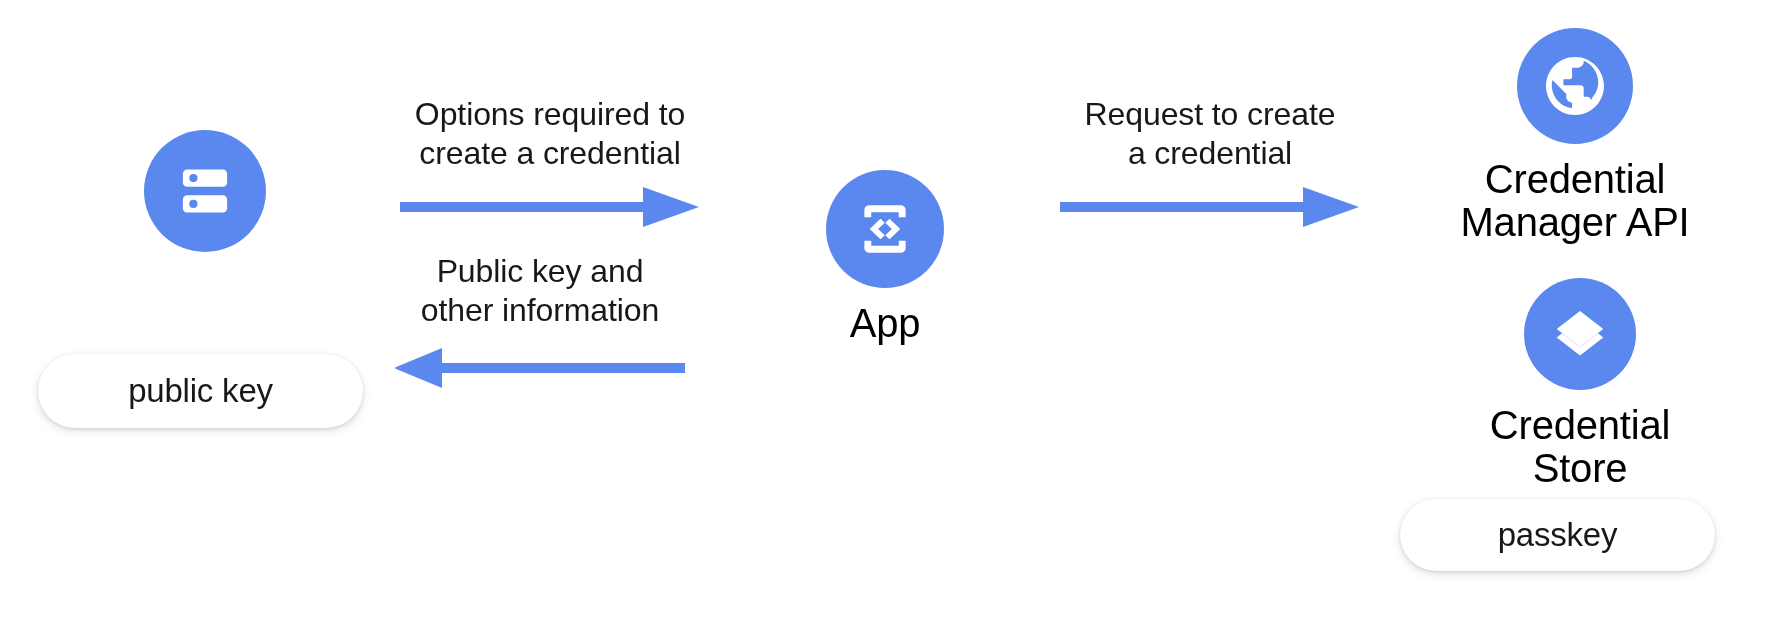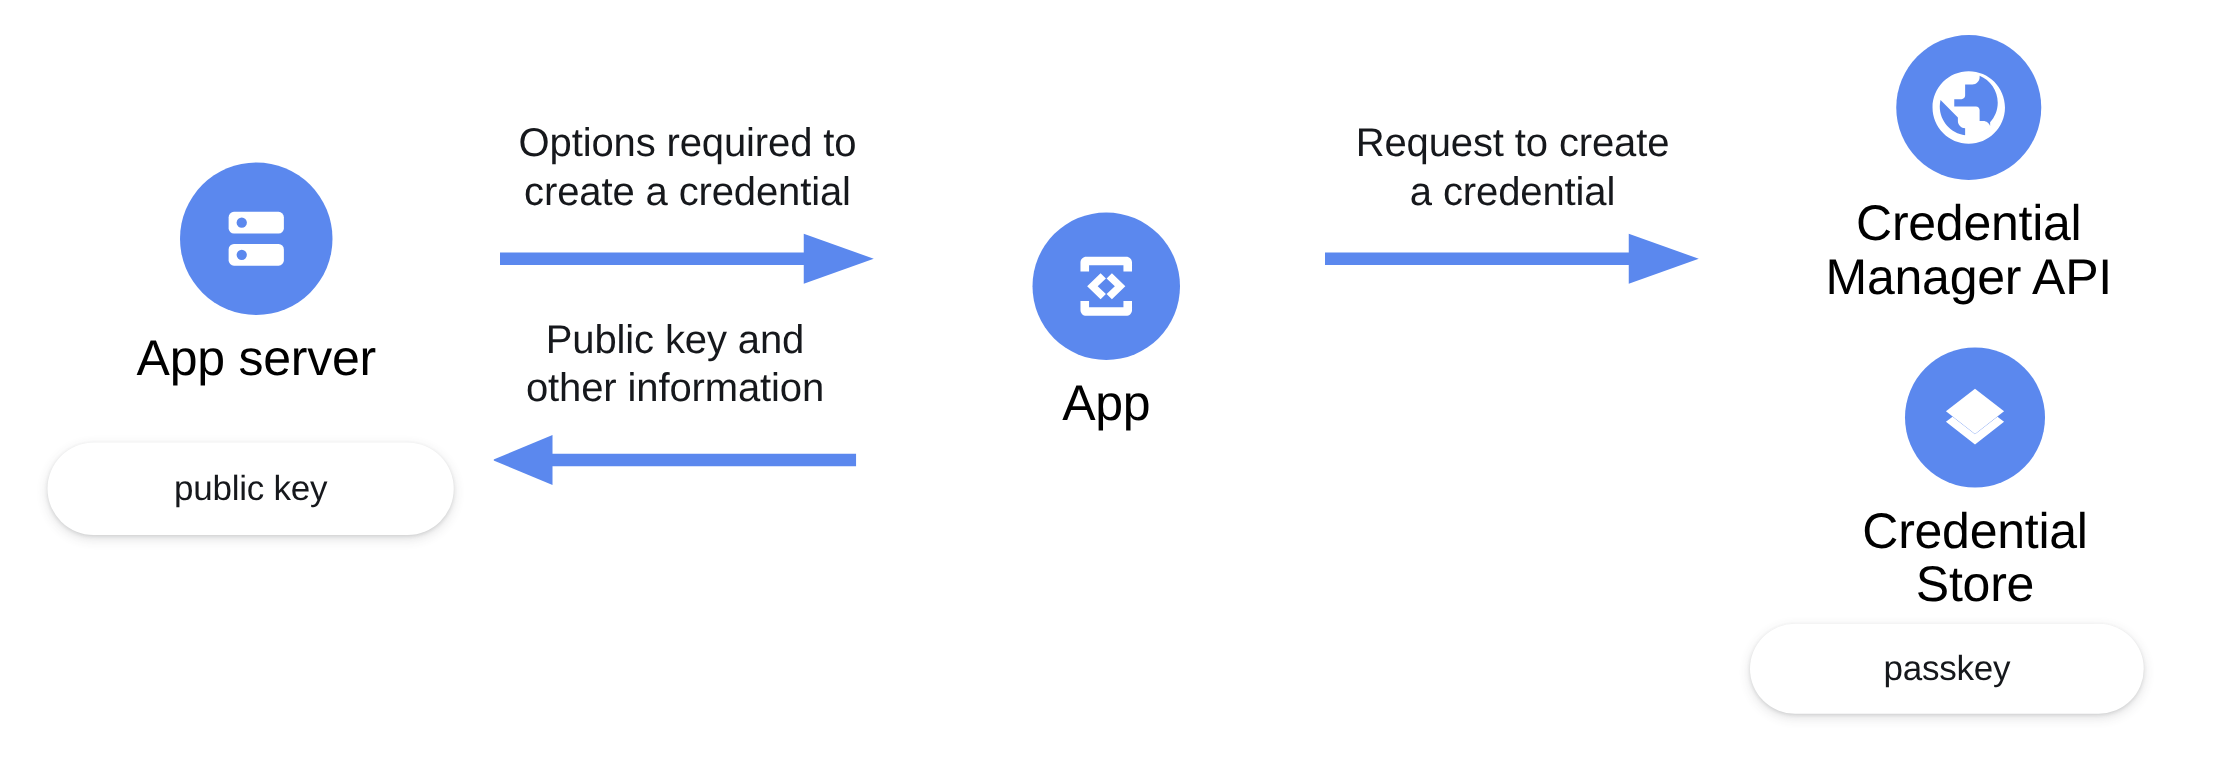--- a/index.html
+++ b/index.html
@@ -50,21 +50,21 @@
   
   .pill {
     position: absolute;
     background: #ffffff;
     border-radius: 60px;
     box-shadow: 0 3px 9px rgba(60,64,67,0.16), 0 1px 3px rgba(60,64,67,0.14);
     display: flex;
     align-items: center;
     justify-content: center;
     color: #16181c;
-    font-size: 28px;
+    font-size: 33px;
     letter-spacing: -0.2px;
   }
 
   
   .flow {
     position: absolute;
     display: flex;
     flex-direction: column;
     align-items: center;
   }
@@ -93,21 +93,20 @@
 
   <div class="node" style="left:80px; top:130px; width:250px;">
     <div class="node-icon" style="width:122px; height:122px;">
       <svg width="68" height="68" viewBox="0 0 24 24" aria-hidden="true">
         <rect x="4.2" y="4.4" width="15.6" height="6.1" rx="1.5" fill="#ffffff"></rect>
         <circle cx="7.9" cy="7.45" r="1.45" fill="#5b88ee"></circle>
         <rect x="4.2" y="13.5" width="15.6" height="6.1" rx="1.5" fill="#ffffff"></rect>
         <circle cx="7.9" cy="16.55" r="1.45" fill="#5b88ee"></circle>
       </svg>
     </div>
-    <div class="node-label">App server</div>
   </div>
 
   <div class="pill" style="left:38px; top:354px; width:325px; height:74px;">
     <span>public key</span>
   </div>
 
   <div class="flow" style="left:345px; top:252px; width:390px;">
     <div class="flow-label">Public key and
 other information</div>
     <svg class="arrow" width="290" height="48" viewBox="0 0 290 48" style="margin-top:14px;">

